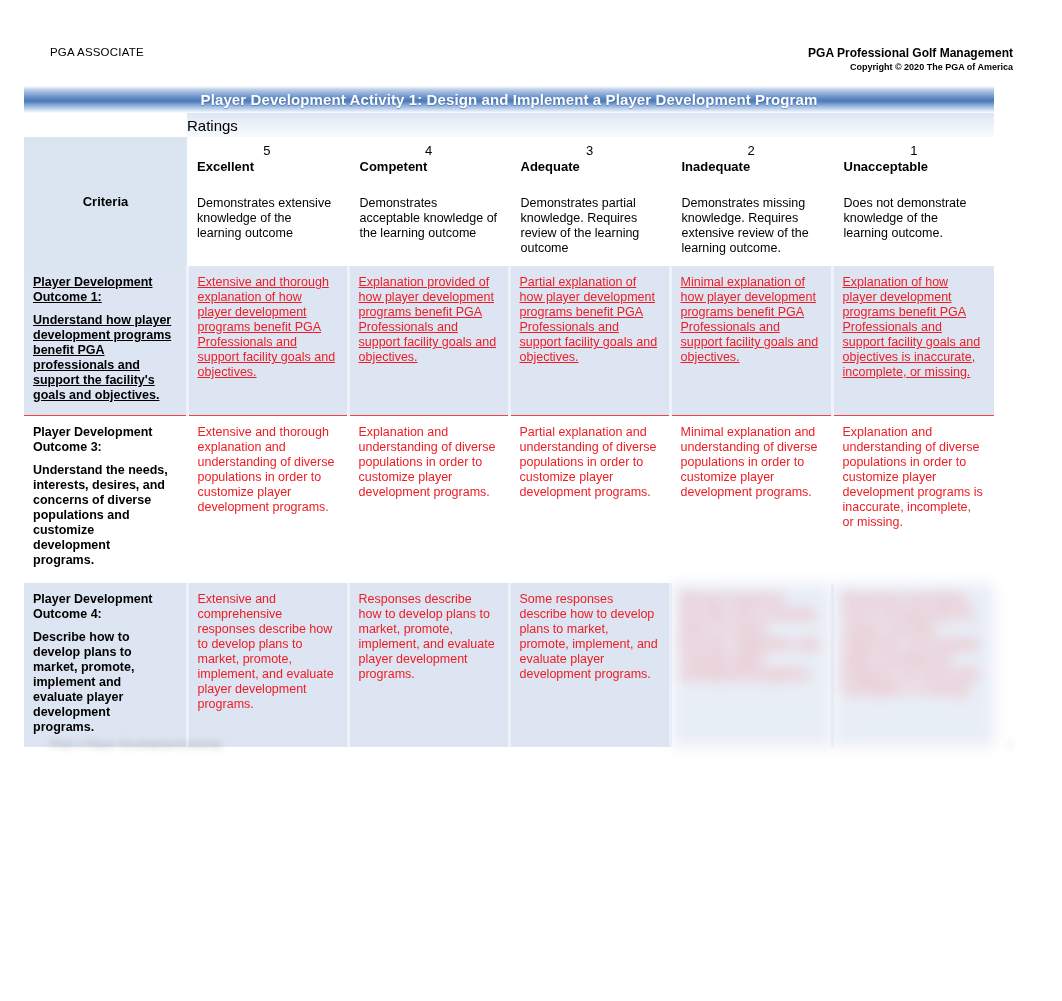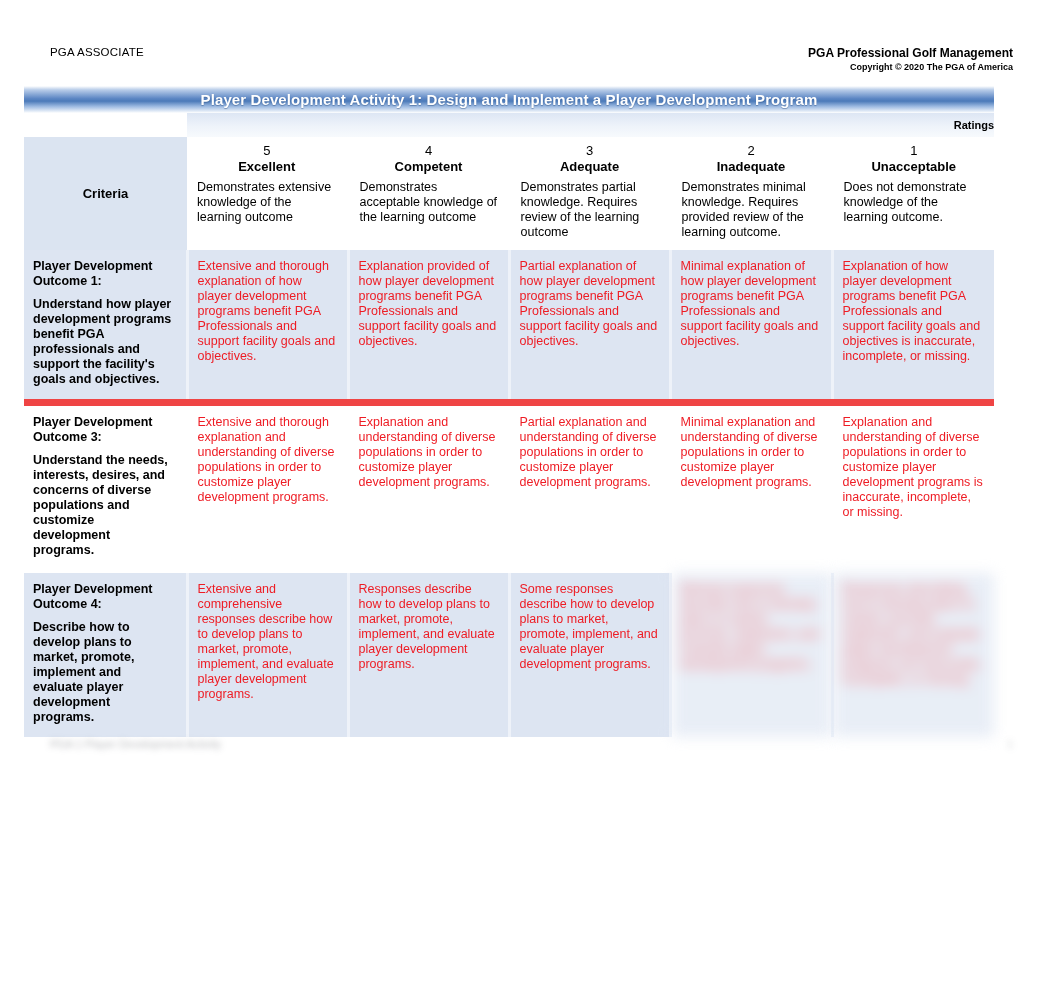--- a/index.html
+++ b/index.html
@@ -84,24 +84,24 @@
   .title-bar .title-text {
     font-size: 15px;
     font-weight: bold;
     color: #ffffff;
     letter-spacing: 0.1px;
     text-shadow: 0 1px 1px rgba(40,70,120,0.45);
   }
 
   .ratings-bar {
     height: 22px;
-    text-align: right;
+    text-align: left;
     vertical-align: middle;
-    font-size: 11px;
-    font-weight: bold;
+    font-size: 15px;
+    font-weight: normal;
     color: #000;
     background: linear-gradient(to bottom, #dde6f4 0%, #eef3fa 55%, #f7fafd 100%);
     padding: 0;
   }
 
   td, th {
     padding: 12px;
     border: 0;
   }
 
@@ -113,26 +113,25 @@
     border-left: 3px solid #ffffff;
   }
   .col-head.first { border-left: 0; }
   .col-head .score {
     text-align: center;
     font-size: 13px;
     line-height: 16px;
     color: #000;
   }
   .col-head .level {
-    text-align: center;
     font-size: 13px;
     font-weight: bold;
     line-height: 16px;
     color: #000;
-    margin-bottom: 5px;
+    margin-bottom: 21px;
   }
   .col-head .desc {
     font-size: 12.5px;
     line-height: 15px;
     color: #000;
   }
 
   .criteria-head {
     background: #dbe4f1;
     text-align: center;
@@ -162,21 +161,21 @@
     border-left: 3px solid #ffffff;
   }
 
   tr.shaded .crit-cell,
   tr.shaded .rate-cell { background: #dde5f2; }
   tr.plain .crit-cell,
   tr.plain .rate-cell { background: #ffffff; }
 
   tr.shaded .rate-cell { border-left-color: #eef2f9; }
   tr.row-1 .rate-cell,
-  tr.row-1 .crit-cell { border-bottom: 7px solid #ef4444; }
+  tr.row-1 .crit-cell { border-bottom: 1px solid #ef4444; text-decoration: underline; }
   tr.row-2 .rate-cell,
   tr.row-2 .crit-cell { border-bottom: 3px solid #ffffff; }
 
   
   .blurred {
     filter: blur(7px);
     opacity: 0.65;
   }
 
   
@@ -257,21 +256,21 @@
 
         <td class="col-head">
           <div class="score">3</div>
           <div class="level">Adequate</div>
           <div class="desc">Demonstrates partial knowledge. Requires review of the learning outcome</div>
         </td>
 
         <td class="col-head">
           <div class="score">2</div>
           <div class="level">Inadequate</div>
-          <div class="desc">Demonstrates minimal knowledge. Requires provided review of the learning outcome.</div>
+          <div class="desc">Demonstrates missing knowledge. Requires extensive review of the learning outcome.</div>
         </td>
 
         <td class="col-head">
           <div class="score">1</div>
           <div class="level">Unacceptable</div>
           <div class="desc">Does not demonstrate knowledge of the learning outcome.</div>
         </td>
       </tr>
 
       <tr class="shaded row-1">

